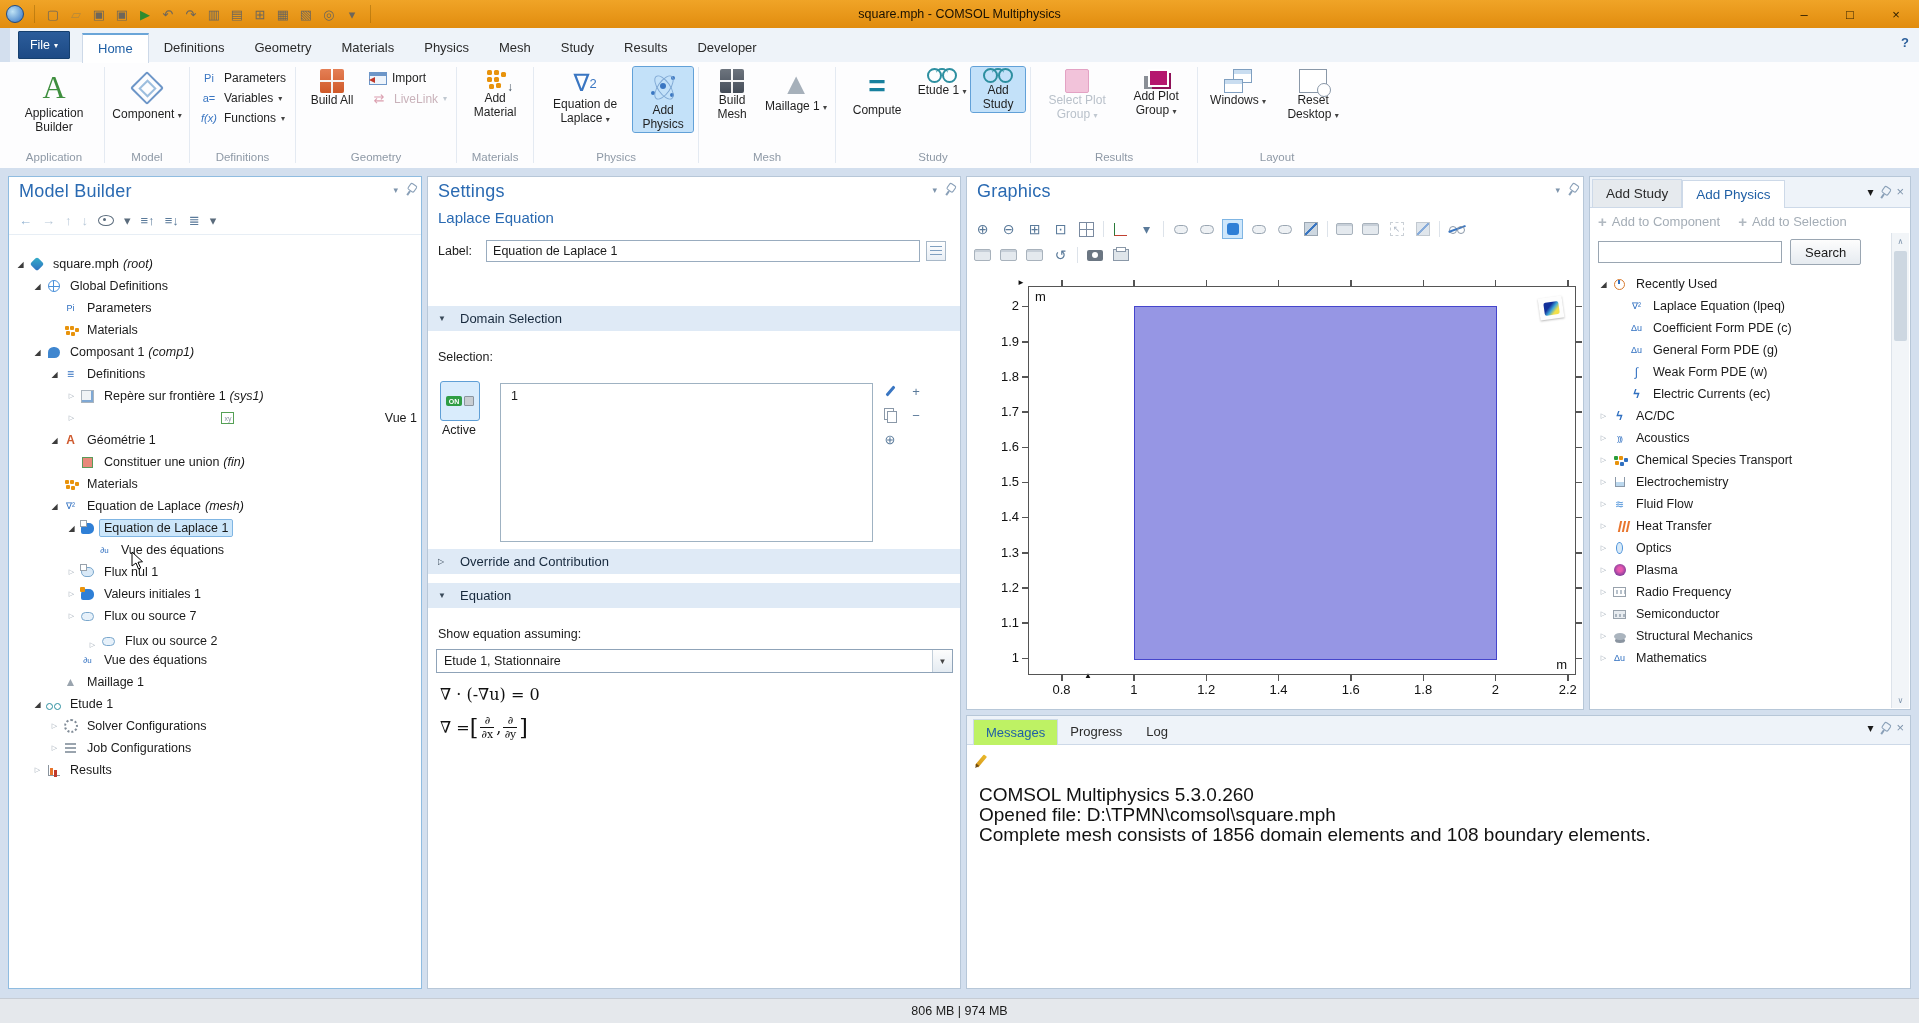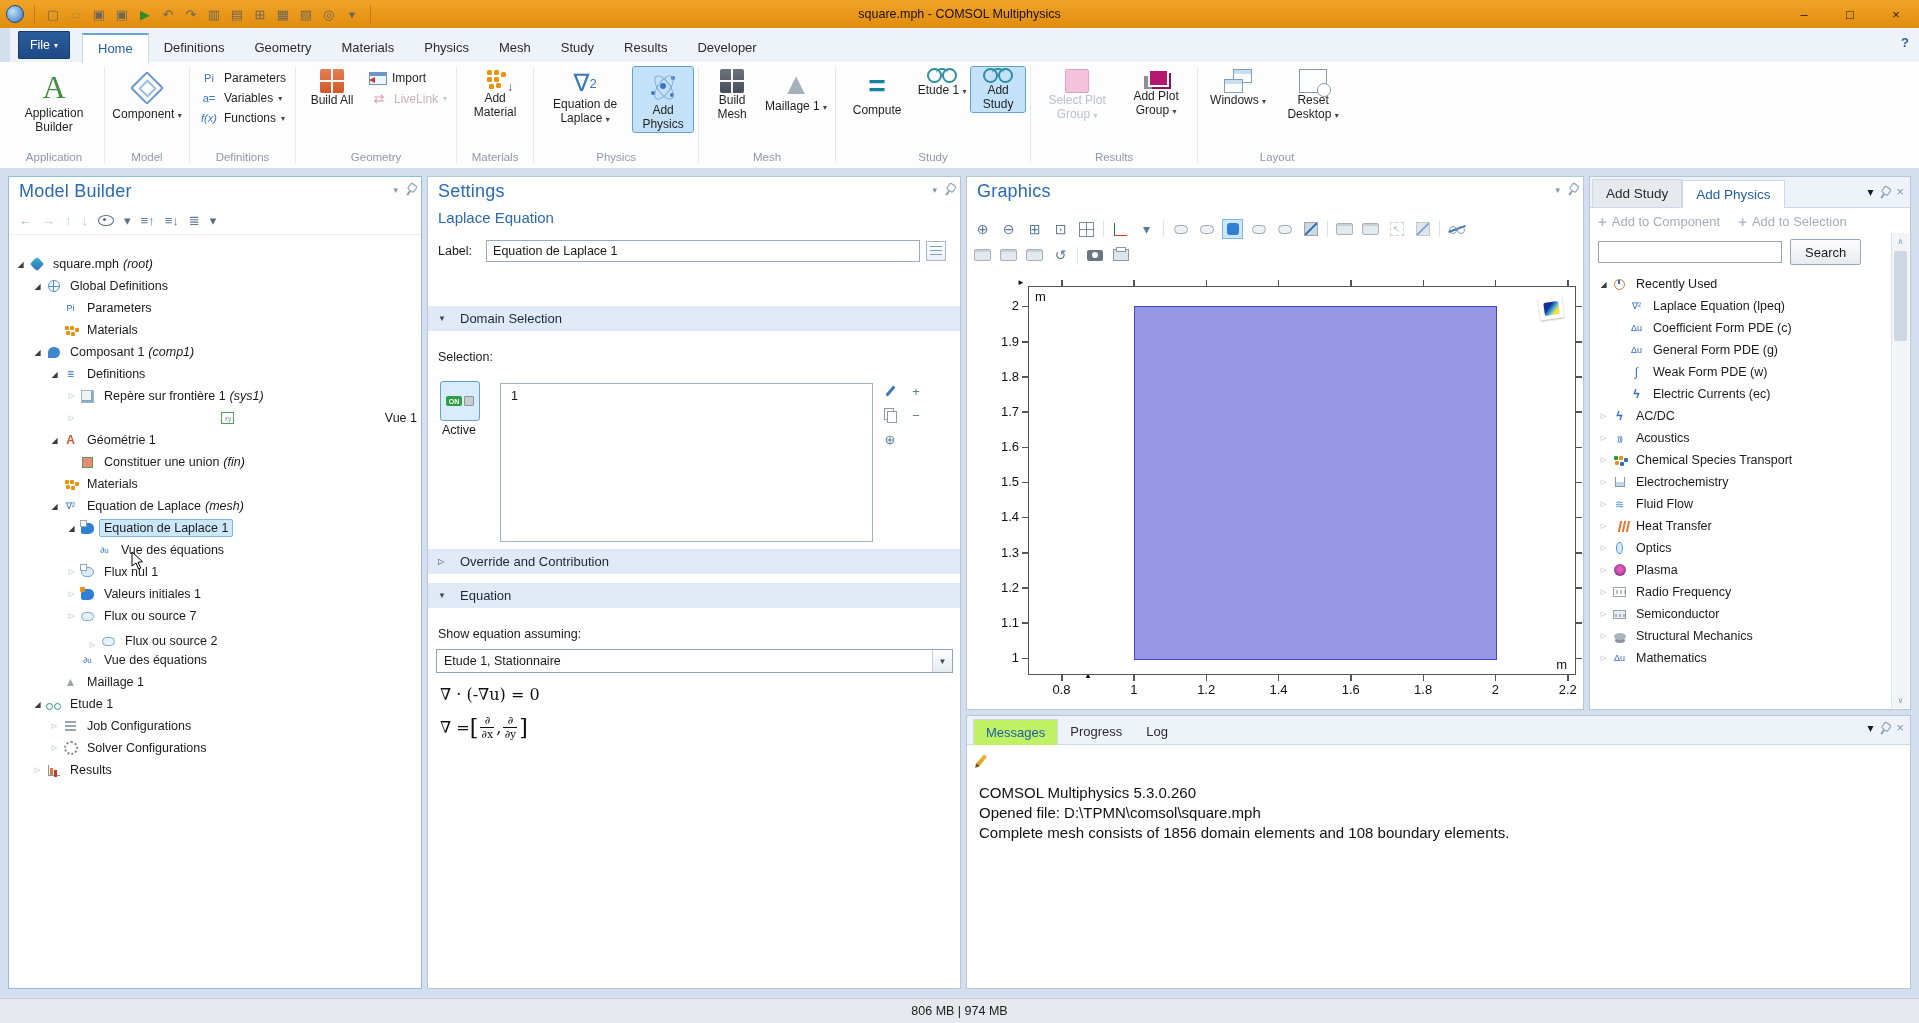--- a/index.html
+++ b/index.html
@@ -262,21 +262,21 @@
   .axismark{position:absolute;font-size:8px;color:#111}
   
   #messages{left:966px;top:547px;right:8px;bottom:10px}
   .mtabs{position:absolute;left:0;right:0;top:0;height:28px;background:#eef3f9;border-bottom:1px solid #cdd9e8;
     display:flex;align-items:flex-end;padding-left:6px}
   .mtab{padding:5px 12px;font-size:13px;color:#2b2b2b}
   .mtab.active{background:#bef264;border:1px solid #cdd9e8;border-bottom:none;color:#1f5fa5;margin-bottom:-1px}
   .pencil{position:absolute;left:12px;top:38px;width:4px;height:14px;background:linear-gradient(#e8b82c,#d89a1c);
     transform:rotate(40deg);border-radius:1px}
   .pencil::after{content:"";position:absolute;left:0;bottom:-4px;border:2px solid transparent;border-top:4px solid #6b4a1a}
-  .msgline{position:absolute;left:12px;font-size:15px;color:#111;white-space:pre}
+  .msgline{position:absolute;left:12px;font-size:19px;color:#111;white-space:pre}
   
   #addphysics{left:1589px;top:8px;width:322px;height:534px}
   .aptabs{position:absolute;left:0;right:0;top:0;height:30px;background:#eef3f9;border-bottom:1px solid #cdd9e8;
     display:flex;align-items:flex-end;padding-left:2px}
   .aptab{padding:6px 13px;font-size:13.5px}
   .aptab.inactive{background:#e6eaee;border:1px solid #cdd9e8;border-bottom:none;color:#2b2b2b}
   .aptab.active{background:#fff;border:1px solid #cdd9e8;border-bottom:none;color:#1f5fa5;margin-bottom:-1px}
   .apcorner{position:absolute;right:6px;top:8px;display:flex;gap:8px;align-items:center}
   .apactions{position:absolute;left:8px;top:36px;display:flex;gap:18px;align-items:center;color:#a4adb6;font-size:13px}
   .apact{display:flex;gap:5px;align-items:center}
@@ -680,30 +680,30 @@
         </div>
         <div class="trow" style="padding-left: 21px;">
           <span class="texp open">◢</span>
           <span class="tico tico-etude"></span>
           <span class="tlabel-box">
             <span class="tlabel">Etude 1</span>
           </span>
         </div>
         <div class="trow" style="padding-left: 38px;">
           <span class="texp closed">▷</span>
+          <span class="tico tico-solver"></span>
+          <span class="tlabel-box">
+            <span class="tlabel">Solver Configurations</span>
+          </span>
+        </div>
+        <div class="trow" style="padding-left: 38px;">
+          <span class="texp closed">▷</span>
           <span class="tico tico-job"></span>
           <span class="tlabel-box">
             <span class="tlabel">Job Configurations</span>
-          </span>
-        </div>
-        <div class="trow" style="padding-left: 38px;">
-          <span class="texp closed">▷</span>
-          <span class="tico tico-solver"></span>
-          <span class="tlabel-box">
-            <span class="tlabel">Solver Configurations</span>
           </span>
         </div>
         <div class="trow" style="padding-left: 21px;">
           <span class="texp closed">▷</span>
           <span class="tico tico-results"></span>
           <span class="tlabel-box">
             <span class="tlabel">Results</span>
           </span>
         </div>
       </div>

